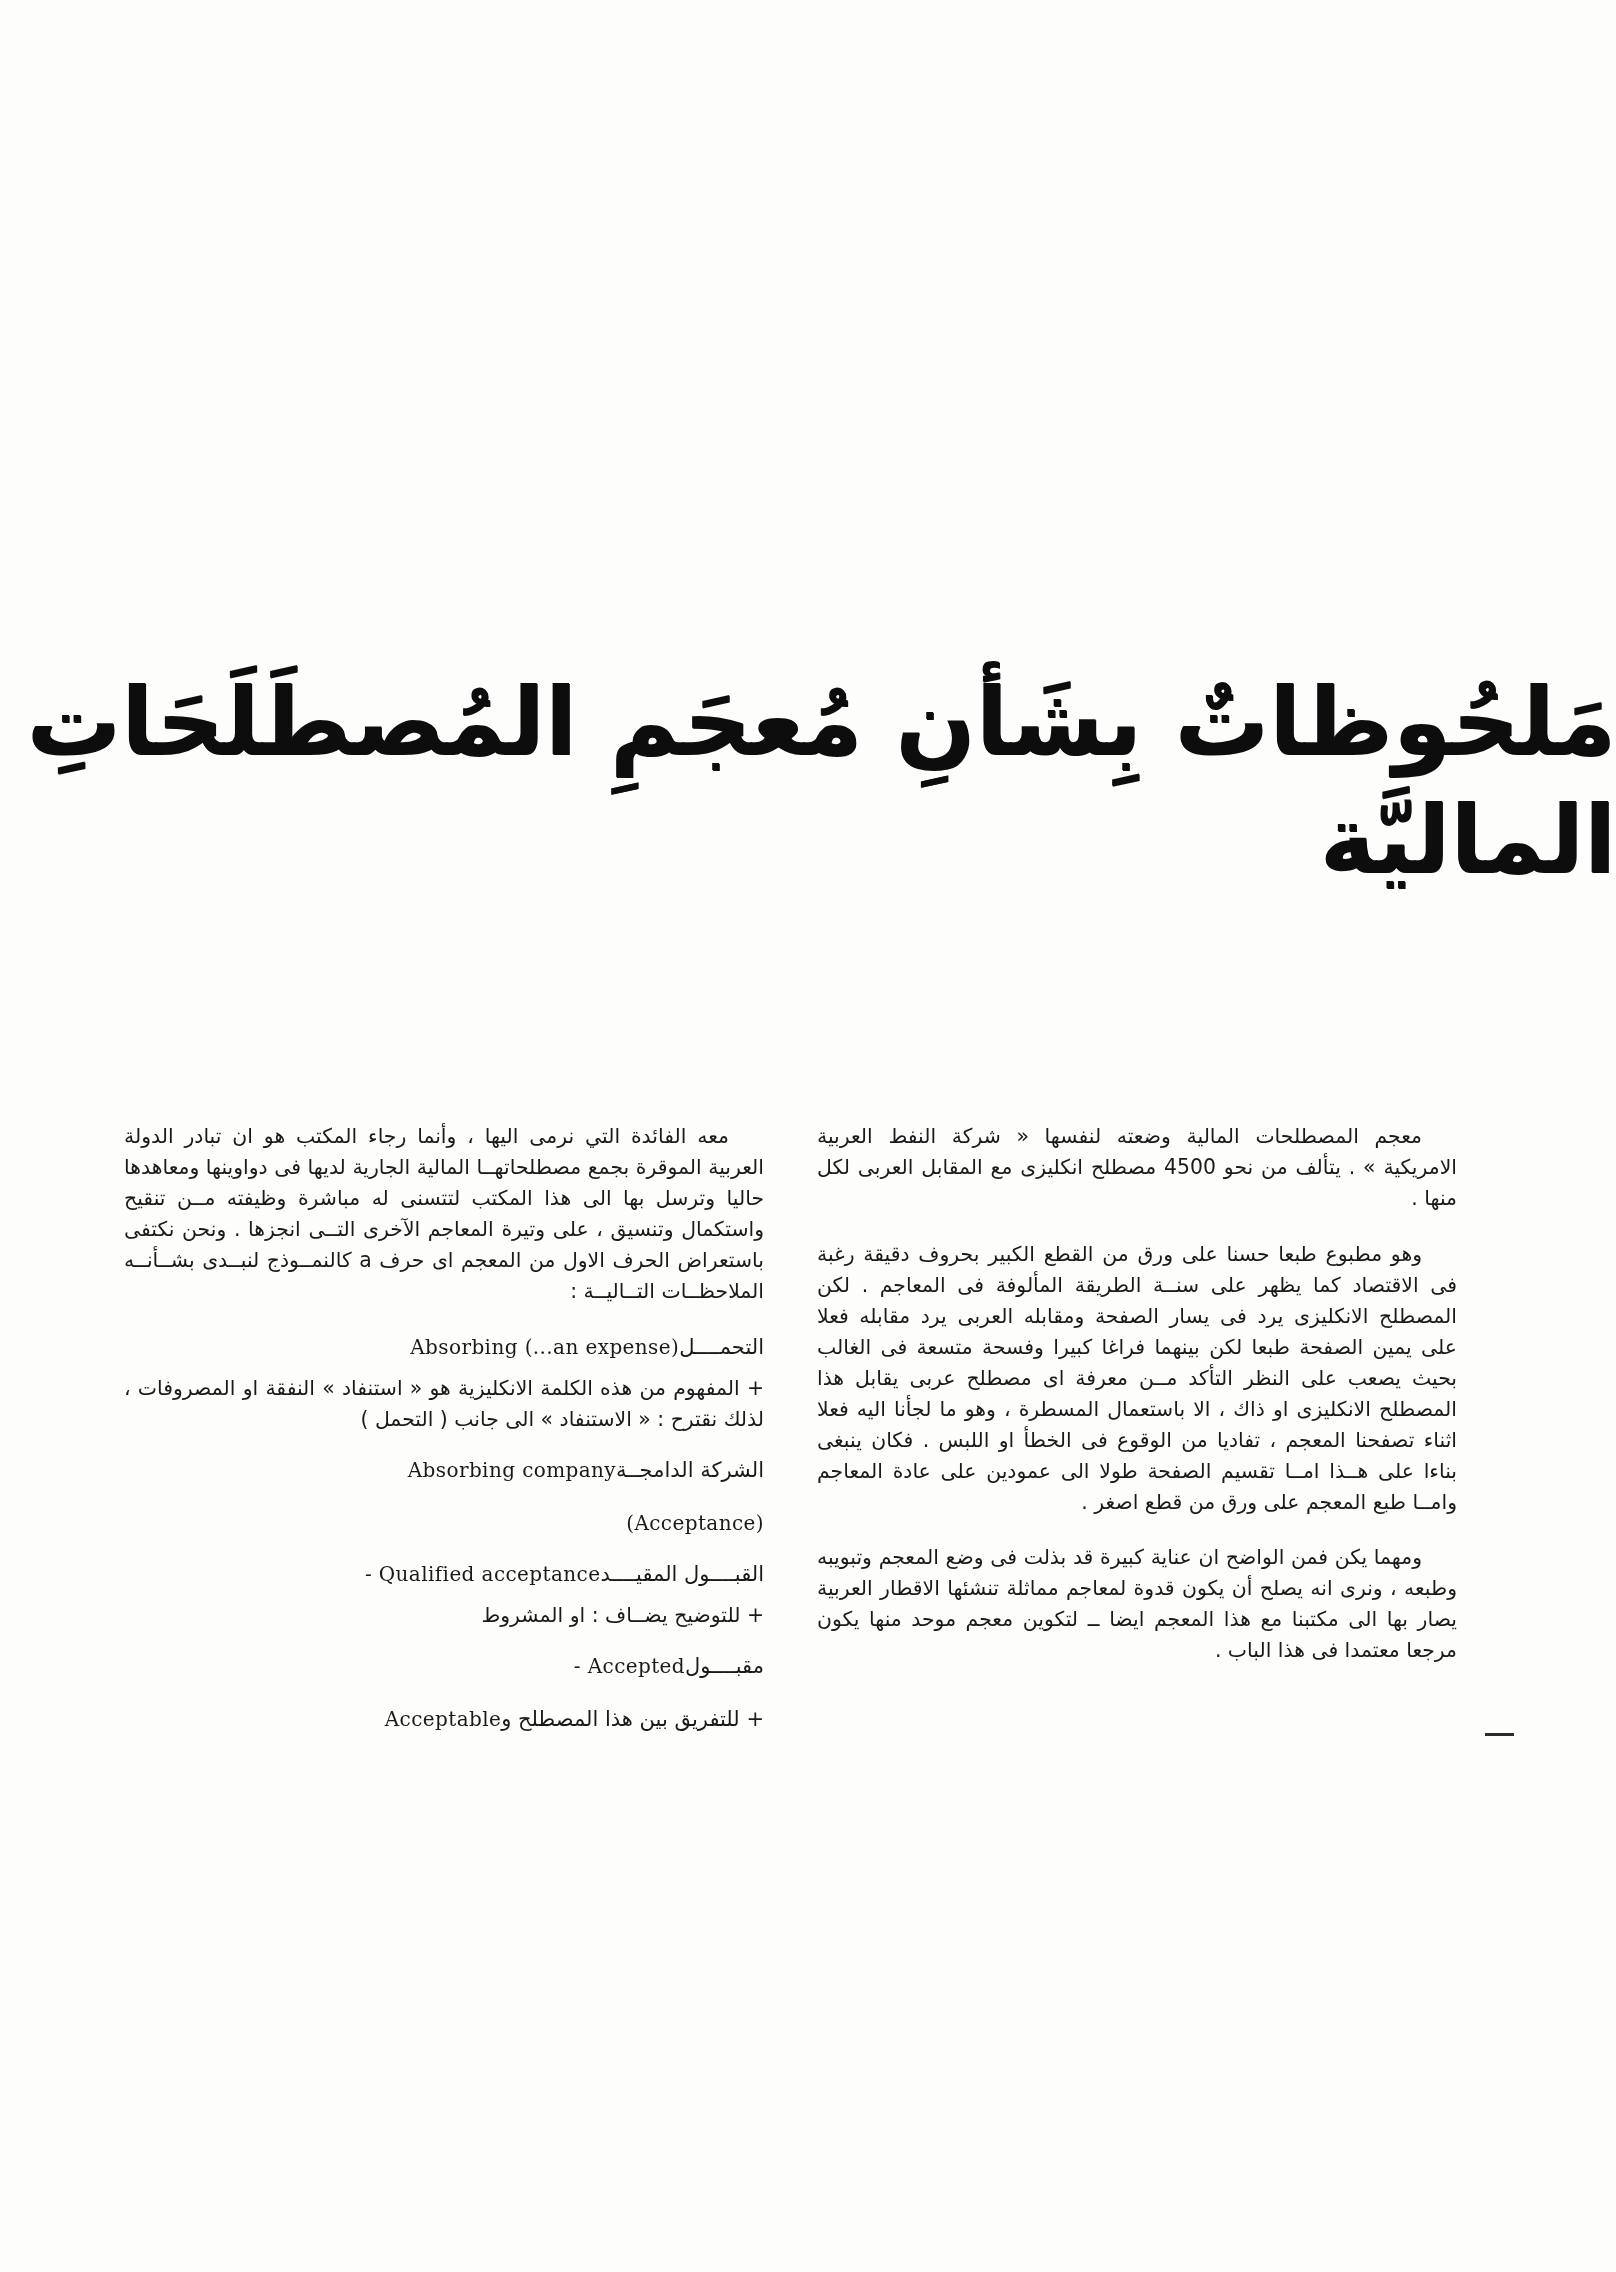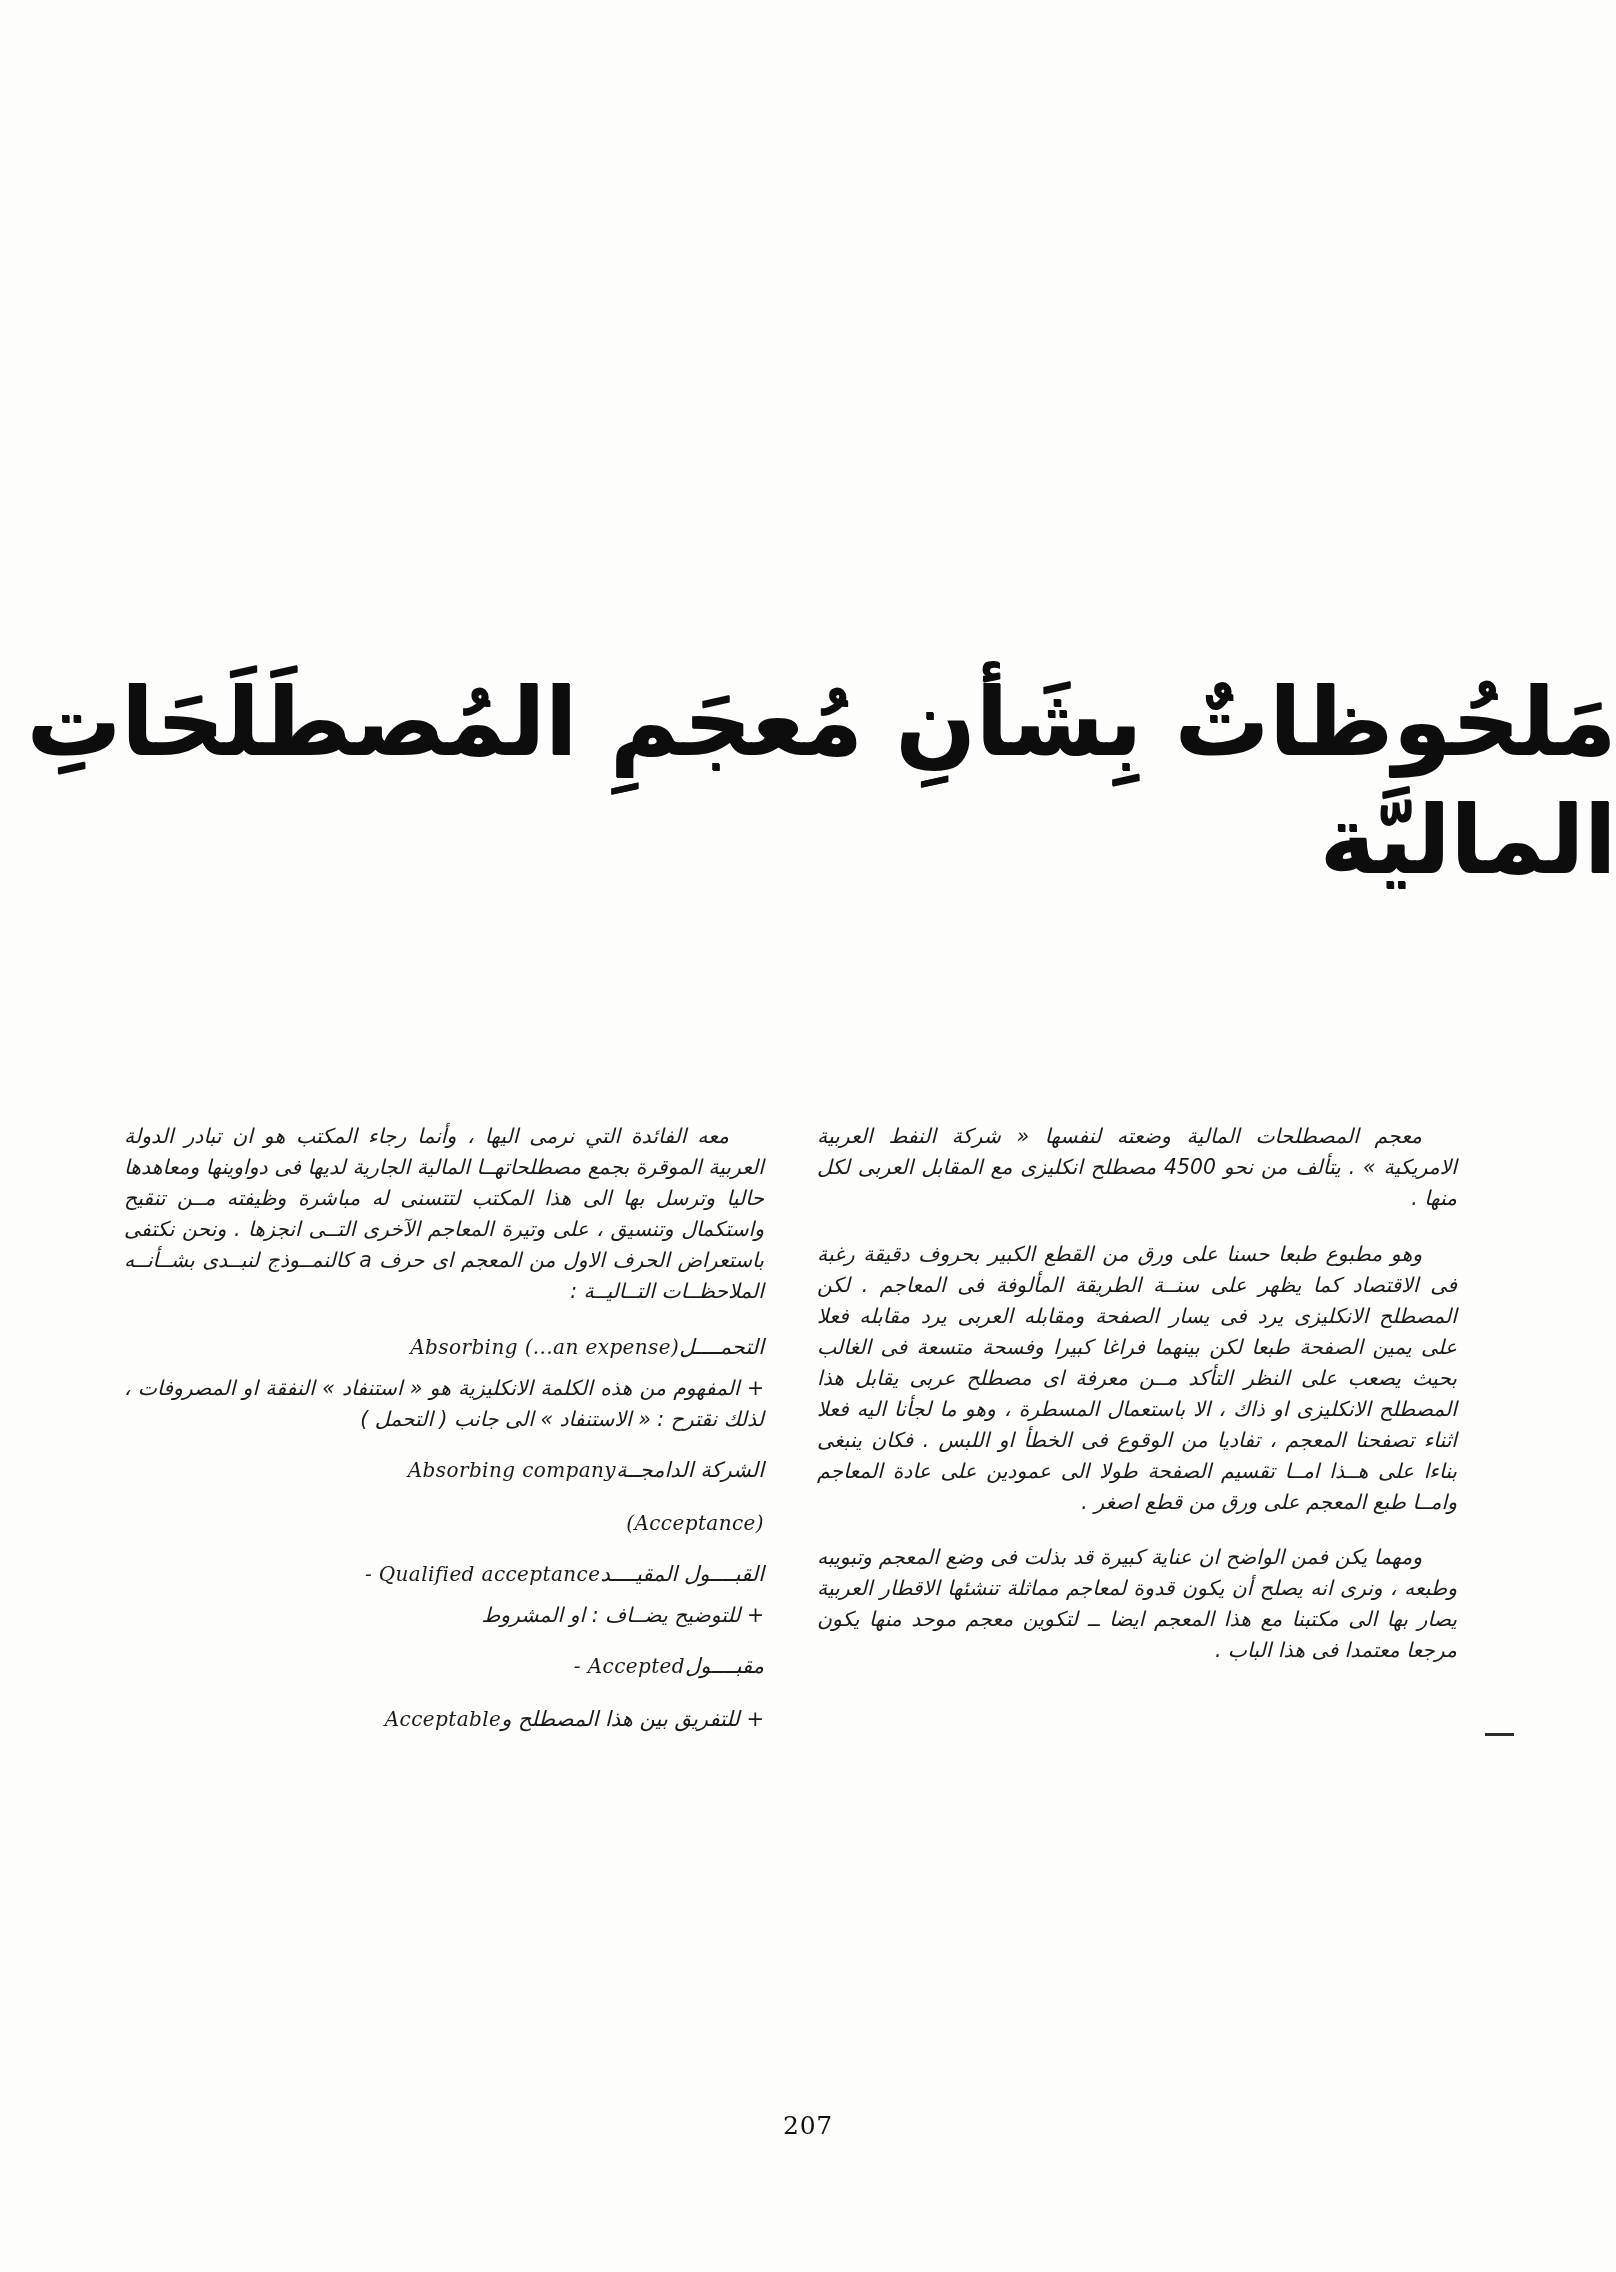--- a/index.html
+++ b/index.html
@@ -39,21 +39,20 @@
     direction: rtl;
     gap: 53px;
   }
   .col {
     width: 640px;
     direction: rtl;
     text-align: justify;
     font-size: 20.4px;
     line-height: 1.52;
     color: #1a1a1a;
-    font-style: italic;
   }
   .col p.para {
     margin-bottom: 24.5px;
     text-indent: 35px;
   }
   .col p.para:last-child { margin-bottom: 0; }
 
   
   .entry-row {
     display: flex;
@@ -149,16 +148,15 @@
       <div class="entry-row">
         <span class="en-term">Acceptable</span>
         <span class="ar-term">+ للتفريق بين هذا المصطلح و</span>
       </div>
     </div>
 
   </div>
 
   <div class="margin-mark"></div>
 
-  <div class="page-number">207</div>
 
 </div>
 
 
 </body></html>

